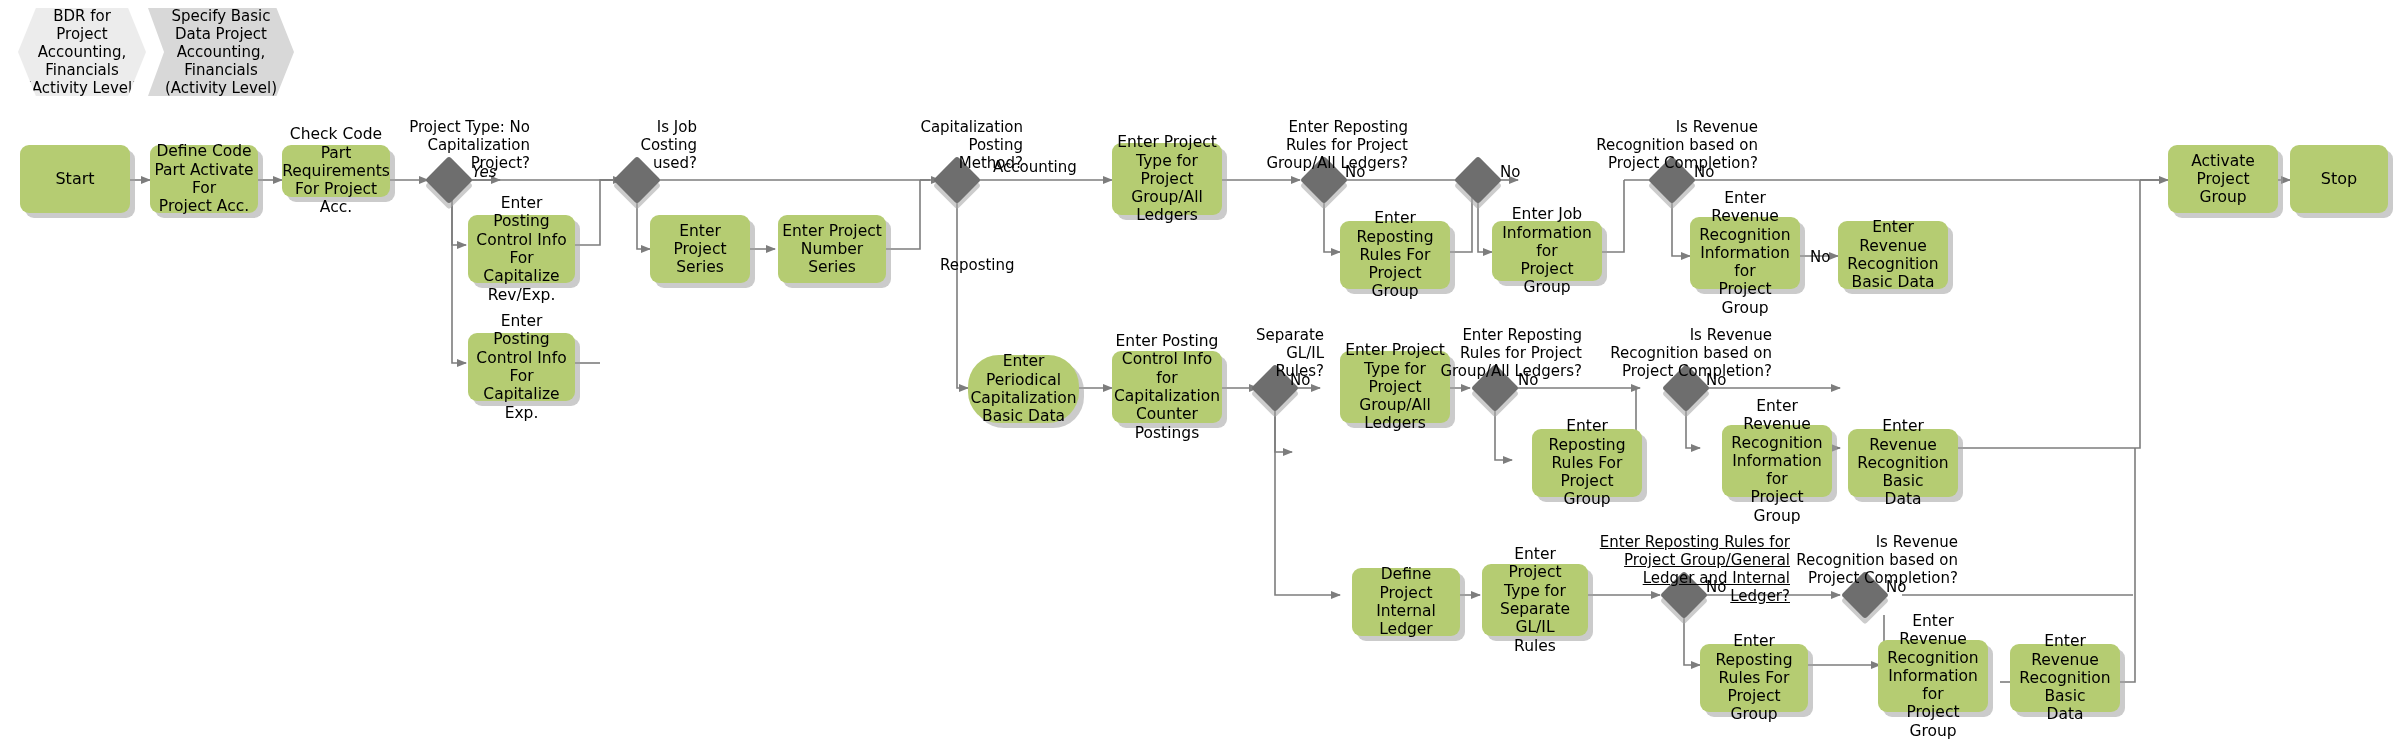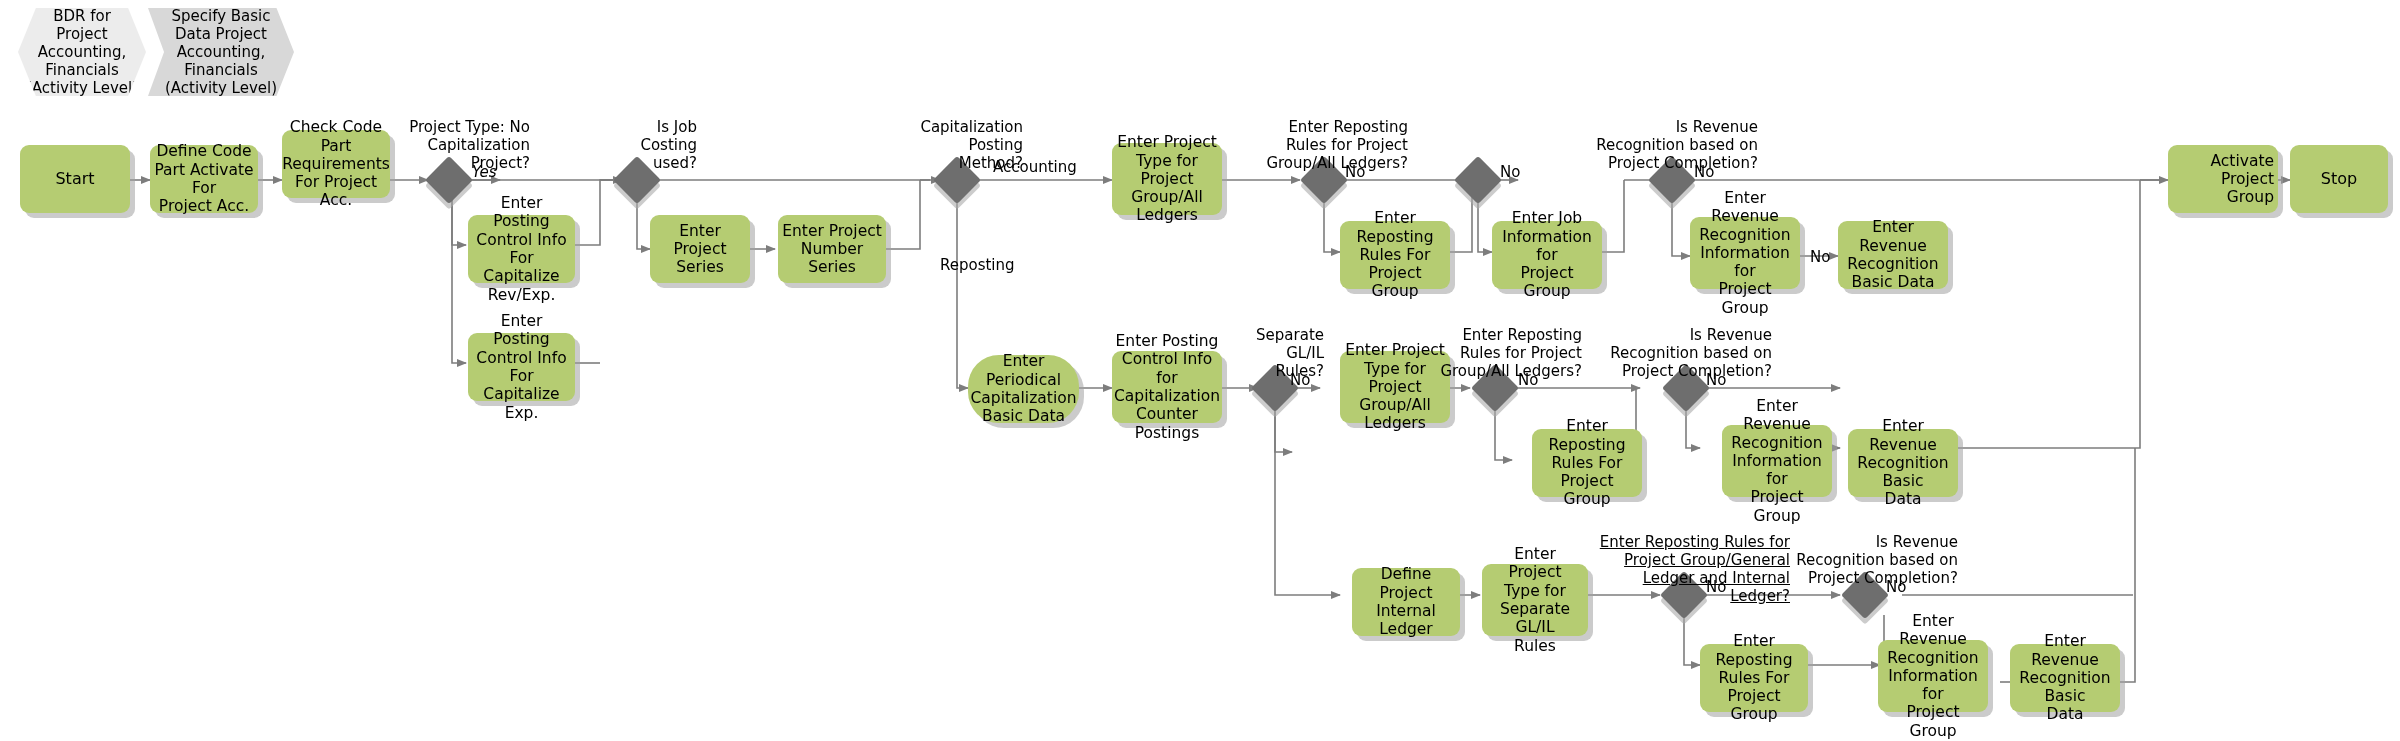--- a/index.html
+++ b/index.html
@@ -142,21 +142,21 @@
   <div class="node terminal" style="left:2290px;top:145px;width:98px;height:68px;">
     <span style="white-space: pre-line;">Stop</span>
   </div>
 
   <div class="node task" style="left:150px;top:145px;width:108px;height:68px;">
     <span style="white-space: pre-line;">Define Code
 Part Activate For
 Project Acc.</span>
   </div>
 
-  <div class="node task" style="left:282px;top:130px;width:108px;height:68px;">
+  <div class="node task" style="left:282px;top:145px;width:108px;height:52px;">
     <span style="white-space: pre-line;">Check Code
 Part
 Requirements
 For Project Acc.</span>
   </div>
 
   <div class="node task" style="left:468px;top:215px;width:107px;height:68px;">
     <span style="white-space: pre-line;">Enter Posting
 Control Info For
 Capitalize
@@ -185,41 +185,41 @@
 Group/All
 Ledgers</span>
   </div>
 
   <div class="node task" style="left:1340px;top:221px;width:110px;height:68px;">
     <span style="white-space: pre-line;">Enter Reposting
 Rules For
 Project Group</span>
   </div>
 
-  <div class="node task" style="left:1492px;top:221px;width:110px;height:68px;">
+  <div class="node task" style="left:1492px;top:221px;width:110px;height:60px;">
     <span style="white-space: pre-line;">Enter Job
 Information for
 Project Group</span>
   </div>
 
   <div class="node task" style="left:1690px;top:217px;width:110px;height:72px;">
     <span style="white-space: pre-line;">Enter Revenue
 Recognition
 Information for
 Project Group</span>
   </div>
 
   <div class="node task" style="left:1838px;top:221px;width:110px;height:68px;">
     <span style="white-space: pre-line;">Enter Revenue
 Recognition
 Basic Data</span>
   </div>
 
   <div class="node task" style="left:2168px;top:145px;width:110px;height:68px;">
-    <span style="white-space: pre-line; text-align: right;">Activate Project
+    <span style="white-space: pre-line;">Activate Project
 Group</span>
   </div>
 
   <div class="node task" style="left:968px;top:355px;width:111px;height:68px;border-radius:31px;">
     <span style="white-space: pre-line;">Enter Periodical
 Capitalization
 Basic Data</span>
   </div>
 
   <div class="node task" style="left:1112px;top:351px;width:110px;height:72px;">

